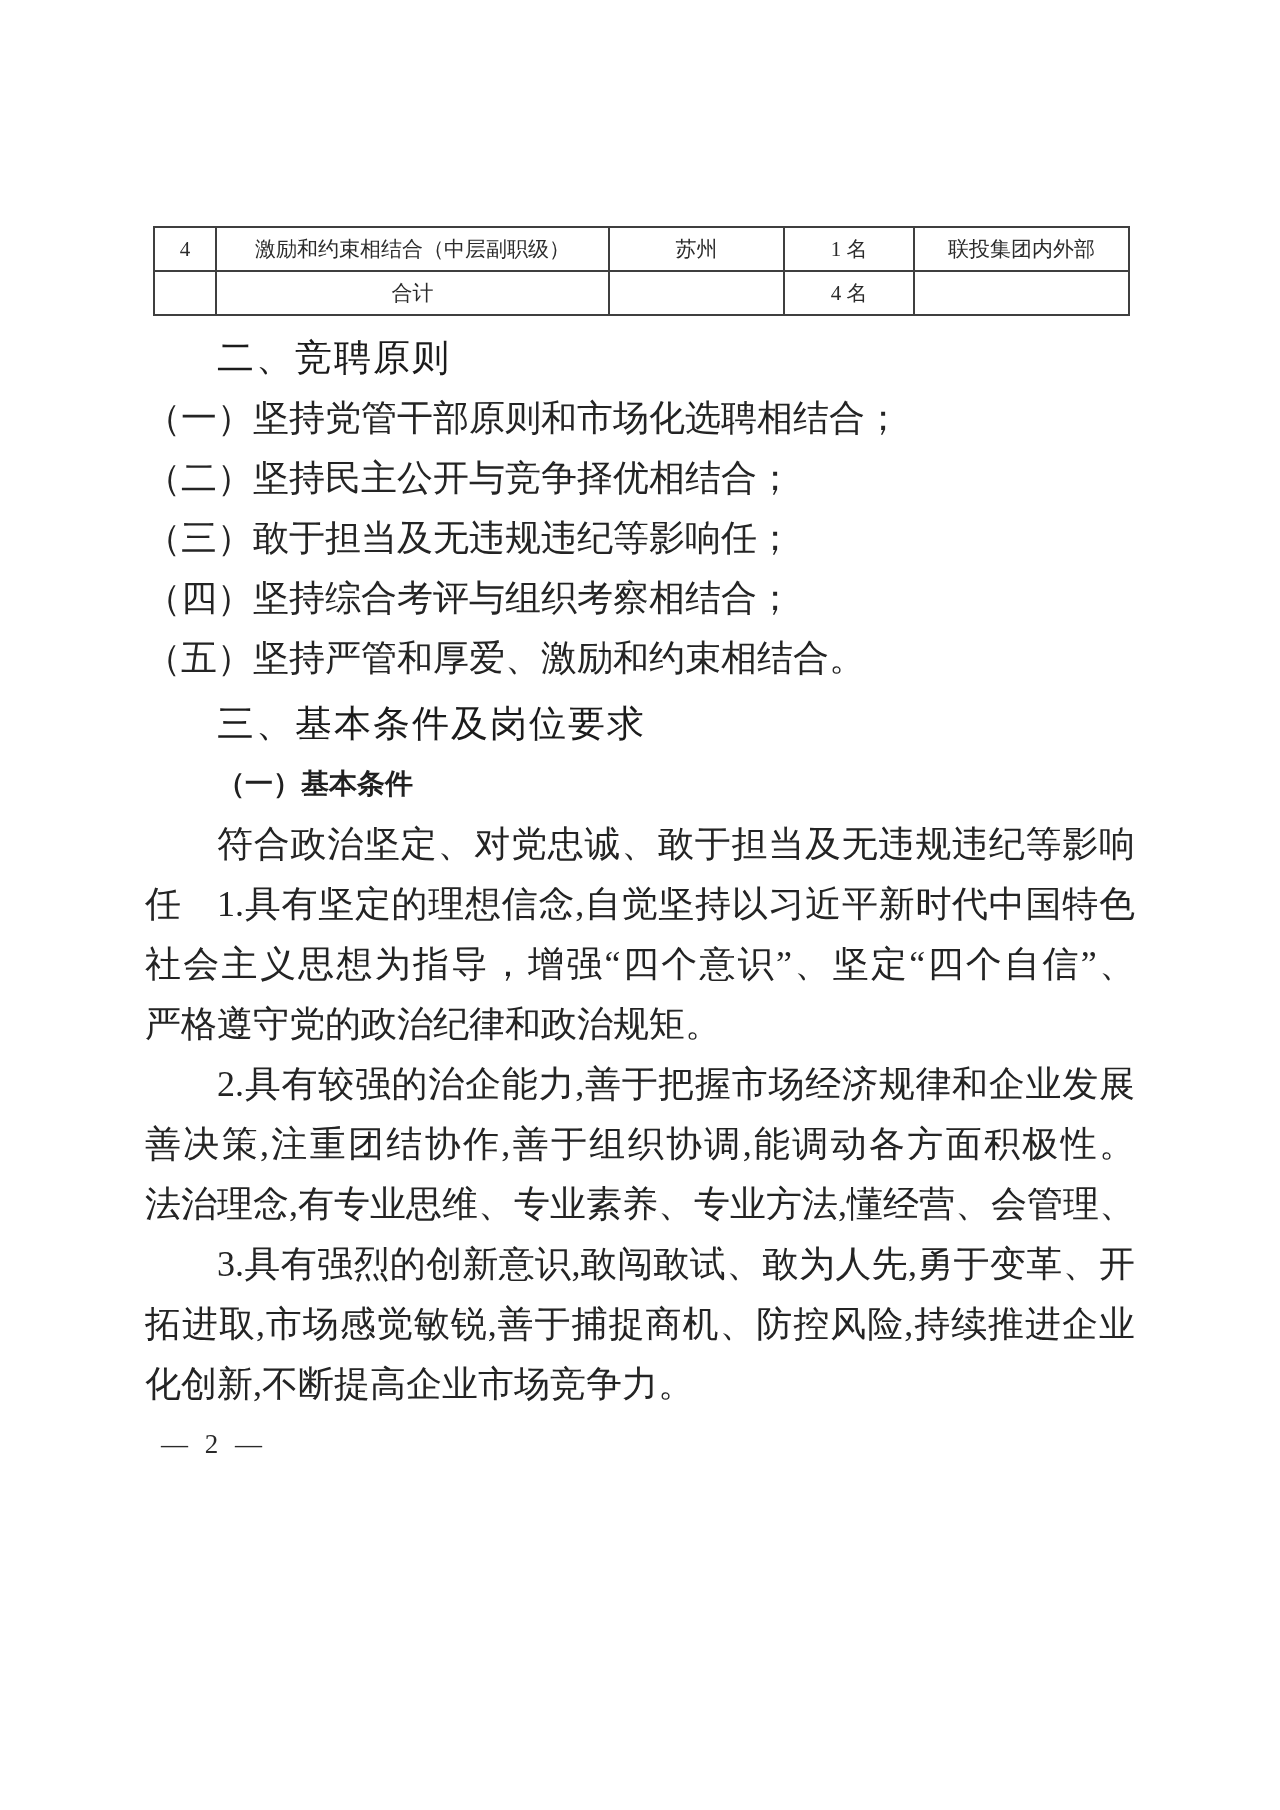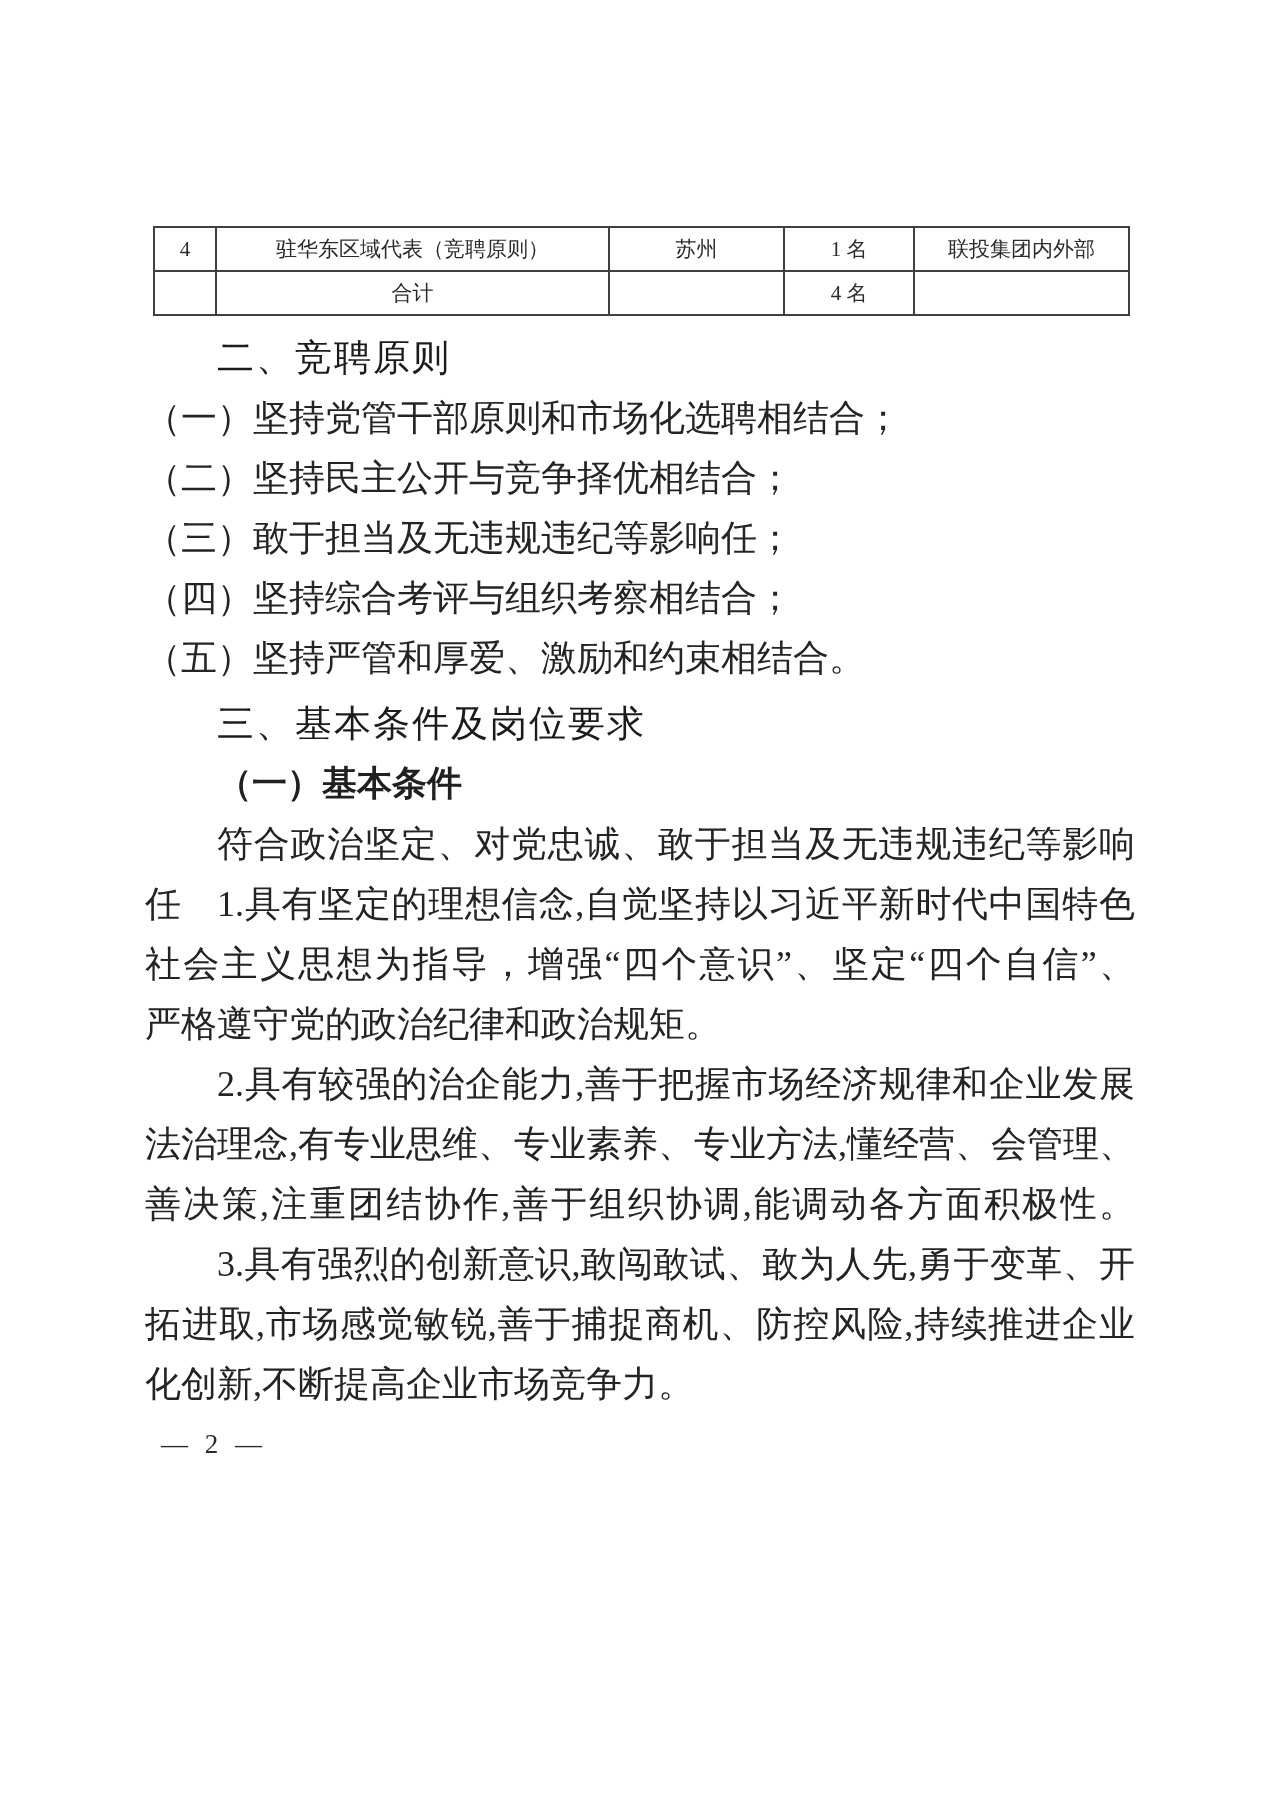--- a/index.html
+++ b/index.html
@@ -63,21 +63,21 @@
     font-family: "Liberation Sans", "DejaVu Sans", sans-serif;
     color: #1b1b1b;
     text-indent: 72px;
     letter-spacing: 2px;
   }
   .h-main.gap-top { margin-top: 12px; }
   .h-main.gap-top-sm { margin-top: 6px; }
   .h-sub {
     height: 60px;
     line-height: 60px;
-    font-size: 35px;
+    font-size: 28px;
     font-weight: 600;
     text-indent: 72px;
     color: #202020;
   }
   .page-num {
     height: 60px;
     line-height: 60px;
     font-size: 27px;
     padding-left: 16px;
     letter-spacing: 5px;
@@ -94,21 +94,21 @@
       <colgroup>
         <col style="width:62px">
         <col style="width:393px">
         <col style="width:175px">
         <col style="width:130px">
         <col style="width:215px">
       </colgroup>
       <tbody>
         <tr>
           <td>4</td>
-          <td>驻华东区域代表（竞聘原则）</td>
+          <td>激励和约束相结合（中层副职级）</td>
           <td>苏州</td>
           <td>1 名</td>
           <td>联投集团内外部</td>
         </tr>
         <tr>
           <td></td>
           <td>合计</td>
           <td></td>
           <td>4 名</td>
           <td></td>
@@ -126,22 +126,22 @@
     <div class="h-main gap-top-sm">三、基本条件及岗位要求</div>
     <div class="h-sub">（一）基本条件</div>
 
     <div class="bline just indent">符合政治坚定、对党忠诚、敢于担当及无违规违纪等影响任</div>
 
     <div class="bline just indent">1.具有坚定的理想信念,自觉坚持以习近平新时代中国特色</div>
     <div class="bline just">社会主义思想为指导，增强“四个意识”、坚定“四个自信”、</div>
     <div class="bline">严格遵守党的政治纪律和政治规矩。</div>
 
     <div class="bline just indent">2.具有较强的治企能力,善于把握市场经济规律和企业发展</div>
+    <div class="bline just">善决策,注重团结协作,善于组织协调,能调动各方面积极性。</div>
     <div class="bline just">法治理念,有专业思维、专业素养、专业方法,懂经营、会管理、</div>
-    <div class="bline just">善决策,注重团结协作,善于组织协调,能调动各方面积极性。</div>
 
     <div class="bline just indent">3.具有强烈的创新意识,敢闯敢试、敢为人先,勇于变革、开</div>
     <div class="bline just">拓进取,市场感觉敏锐,善于捕捉商机、防控风险,持续推进企业</div>
     <div class="bline">化创新,不断提高企业市场竞争力。</div>
 
     <div class="page-num">— 2 —</div>
 
   </div>
 </div>
 

